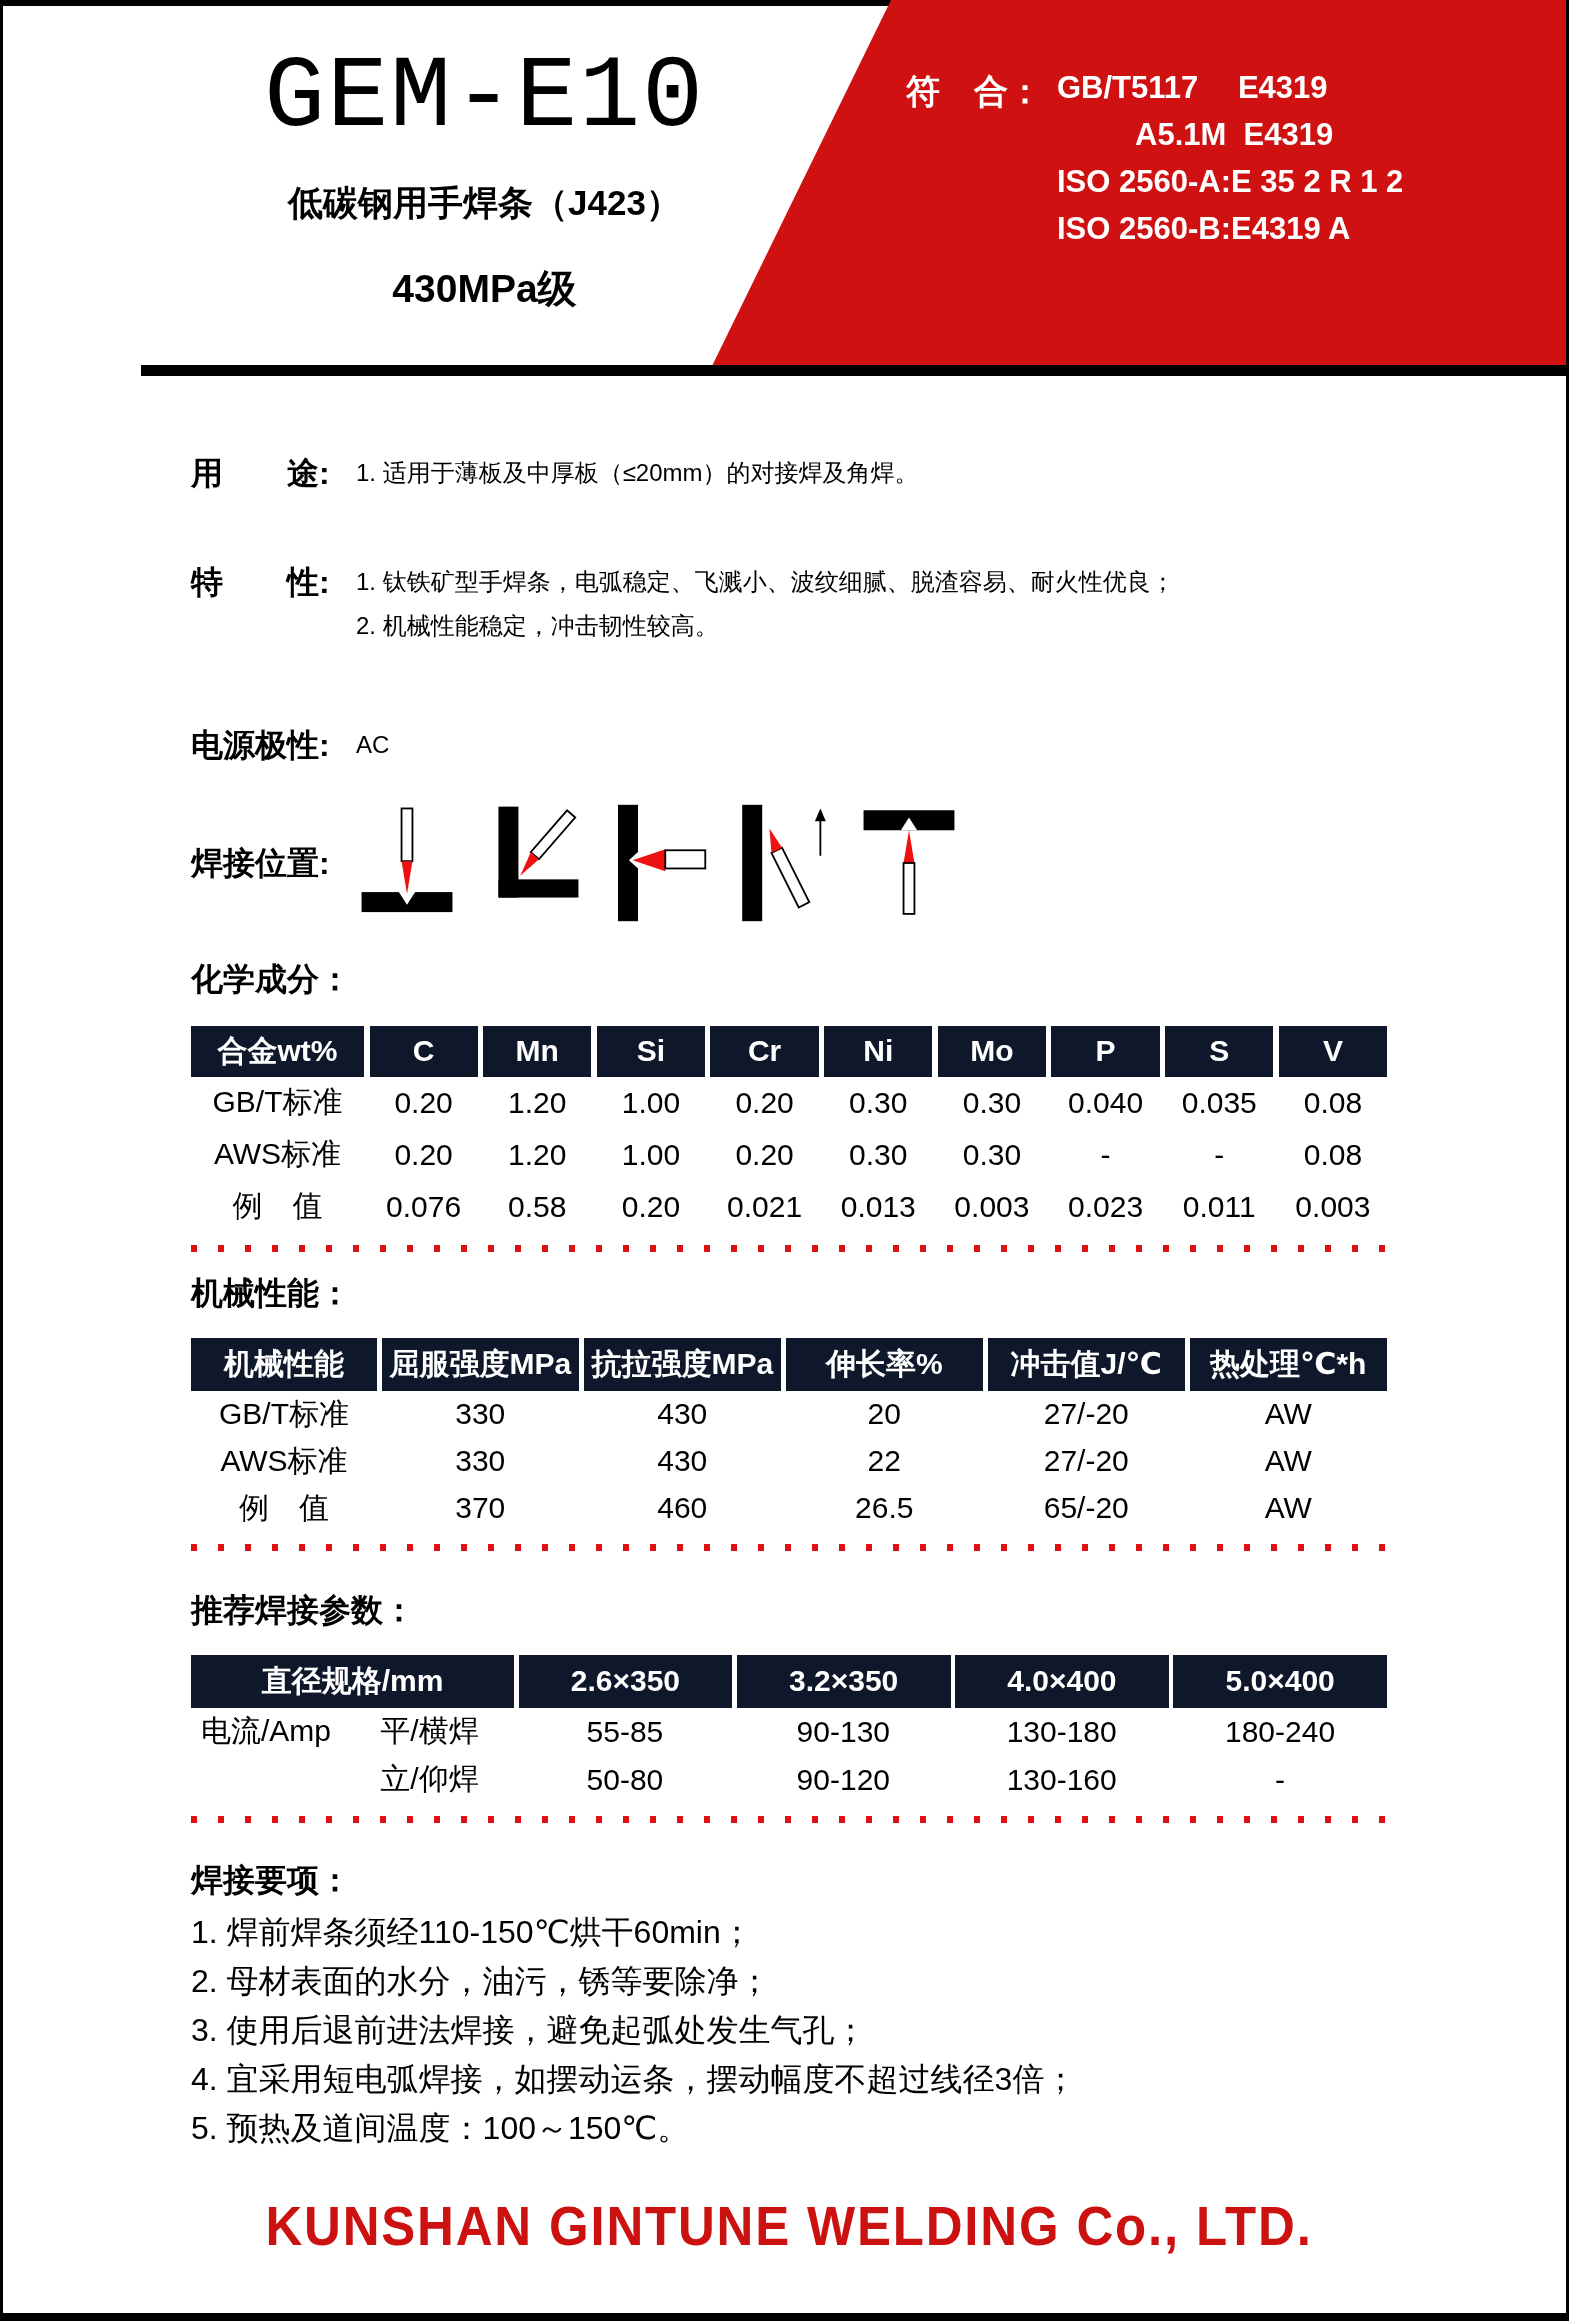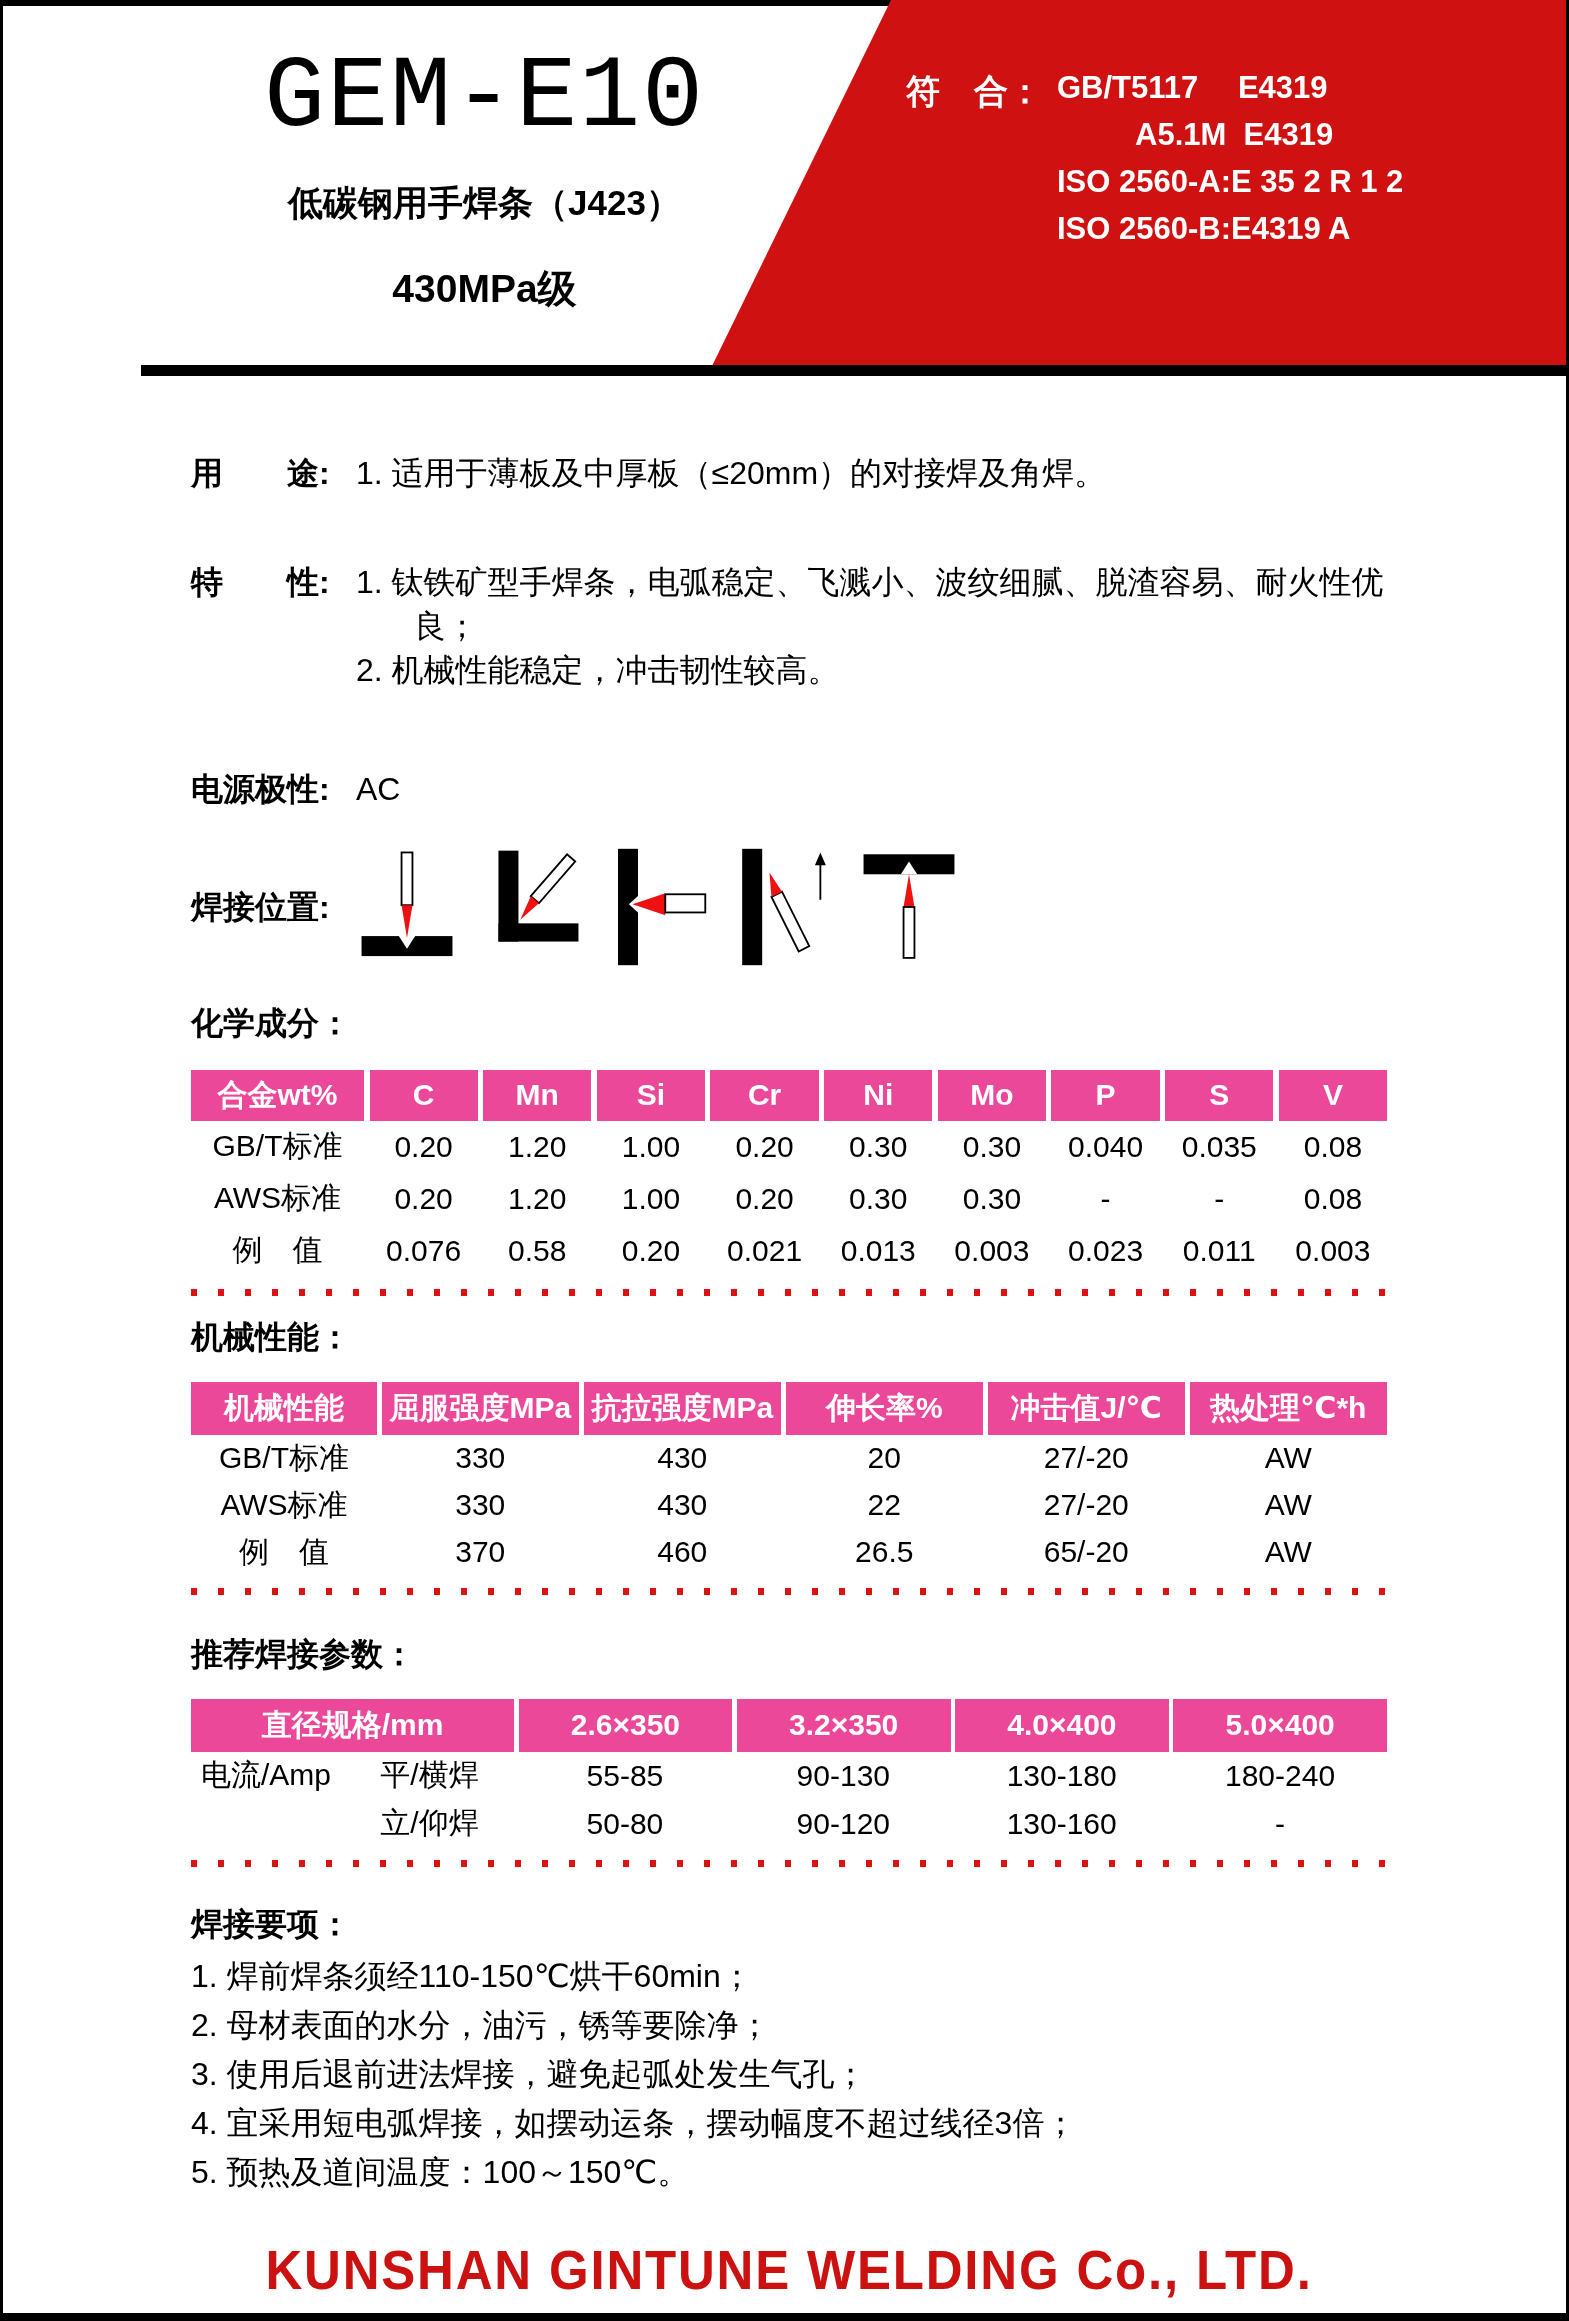--- a/index.html
+++ b/index.html
@@ -29,39 +29,39 @@
   .compliance { position:absolute; top:64px; left:906px; color:#fff; font-weight:700; z-index:4; }
   .compliance-label { position:absolute; left:0; top:4.5px; font-size:34px; white-space:pre; }
   .compliance-lines { position:absolute; left:151px; top:0; width:509px; }
   .compliance-line  { font-size:31px; line-height:47px; white-space:pre; }
   .compliance-line.indent { padding-left:78px; }
 
   
   .content { position:relative; padding:0 182px 0 191px; }
   .labeled-row { display:flex; }
   .row-label { flex:0 0 165px; font-weight:700; font-size:32px; line-height:44px; white-space:pre; }
-  .row-content { flex:1; font-size:32px; line-height:44px; }
+  .row-content { flex:1; font-size:24px; line-height:44px; }
   .usage-row    { margin-top:75px; }
   .features-row { margin-top:65px; }
   .polarity-row { margin-top:75px; }
   .feat-item { text-indent:-58px; padding-left:58px; }
 
   .positions-row { margin-top:36px; display:flex; align-items:center; }
   .positions-row .row-label { align-self:center; }
   .position-icons { display:flex; gap:23.6px; align-items:center; }
   .position-icons svg { display:block; }
 
   .section-title { font-size:32px; font-weight:700; }
   .chem-title   { margin-top:35px; }
   .mech-title   { margin-top:20px; }
   .params-title { margin-top:38px; }
   .notes-title  { margin-top:36px; }
 
   .grid-cell { display:flex; align-items:center; justify-content:center; font-size:30px; }
-  .hd { background:#ec4899; color:#fff; font-weight:700; }
+  .hd { background:#0f172a; color:#fff; font-weight:700; }
 
   .chem-grid { margin-top:23.6px; display:grid; grid-template-columns:173px repeat(9,1fr); column-gap:5.5px; }
   .chem-grid .grid-cell { height:52px; }
   .chem-grid .hd { height:51px; }
 
   .mech-grid { margin-top:22px; display:grid; grid-template-columns:186px repeat(5,1fr); column-gap:4.5px; }
   .mech-grid .grid-cell { height:47px; }
   .mech-grid .hd { height:53px; }
 
   .params-head { margin-top:22px; display:grid; grid-template-columns:323px repeat(4,1fr); column-gap:4.5px; }

